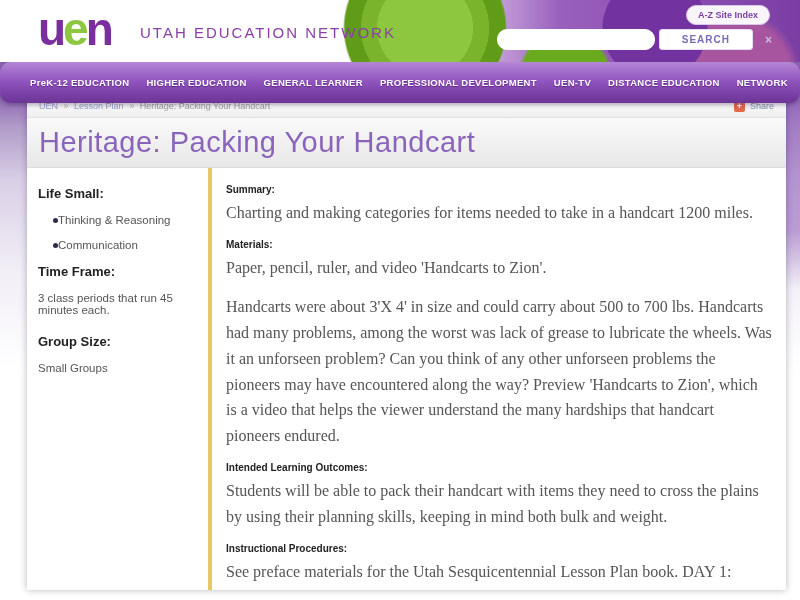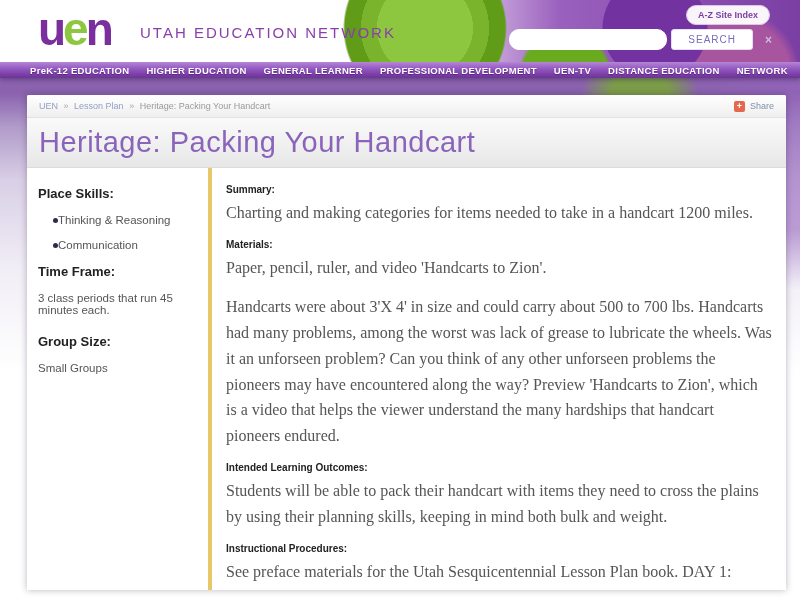--- a/index.html
+++ b/index.html
@@ -33,31 +33,32 @@
     font-size: 9px; font-weight: bold; padding: 4px 11px; border-radius: 10px;
     border: 1px solid #d9c7e8; cursor: pointer;
   }
   .search-wrap { position: absolute; right: 28px; top: 29px; display: flex; align-items: center; }
   .search-input {
     width: 158px; height: 21px; border: 1px solid #ffffff; border-radius: 10px;
     padding: 0 8px; font-size: 11px; outline: none; background: #ffffff;
   }
   .search-btn {
     margin-left: 4px; background: #ffffff; color: #7a6ab8; border: 1px solid #e5ddf0;
-    font-size: 10px; font-weight: normal; letter-spacing: 1px; padding: 4px 16px; border-radius: 3px; cursor: pointer;
+    font-size: 10px; font-weight: bold; letter-spacing: 1px; padding: 4px 22px; border-radius: 3px; cursor: pointer;
   }
   .search-close { margin-left: 12px; color: #cbbade; font-size: 12px; font-weight: bold; cursor: pointer; }
 
   
   .nav {
-    position: relative; height: 16px; display: flex; align-items: center; gap: 17px;
+    position: relative; height: 41px; display: flex; align-items: center; gap: 17px;
     padding-left: 30px;
     background: linear-gradient(180deg, #b586d6 0%, #9156bf 45%, #7d41a8 75%, #6b3596 100%);
     box-shadow: 0 2px 4px rgba(40,20,60,0.35);
     z-index: 4;
+    border-radius: 11px;
   }
   .nav a {
     color: #ffffff; font-size: 9.5px; font-weight: bold; text-decoration: none;
     letter-spacing: 0.3px; text-shadow: 0 1px 1px rgba(60,0,90,0.5); white-space: nowrap; cursor: pointer;
   }
 
   
   .card {
     position: absolute; left: 27px; top: 95px; width: 759px; height: 495px;
     background: #ffffff; box-shadow: 0 0 7px rgba(30,10,50,0.3);
@@ -142,21 +143,21 @@
     </div>
   </div>
 
   <div class="title-band">
     <h1>Heritage: Packing Your Handcart</h1>
   </div>
 
   <div class="content">
 
     <aside class="sidebar">
-      <h2>Place Skills:</h2>
+      <h2>Life Small:</h2>
       <ul>
         <li>
           <span class="bullet"></span>
           <span>Thinking &amp; Reasoning</span>
         </li>
         <li>
           <span class="bullet"></span>
           <span>Communication</span>
         </li>
       </ul>

